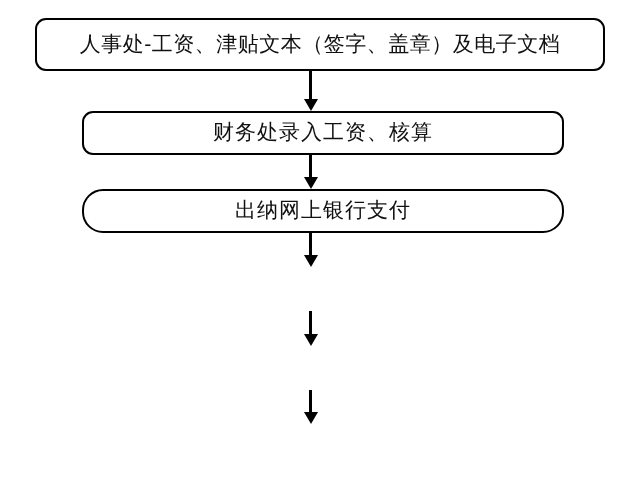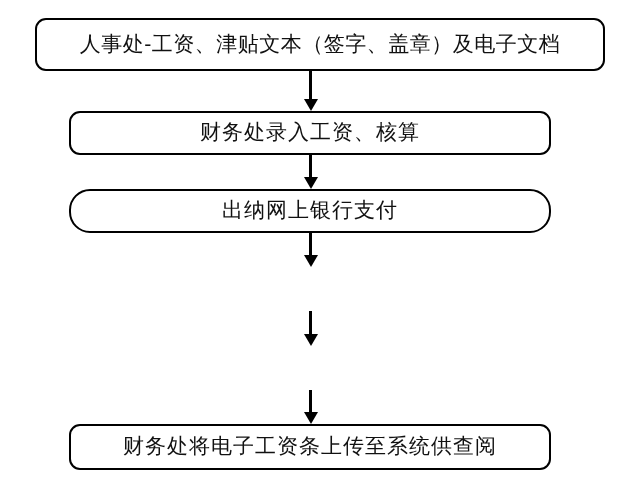--- a/index.html
+++ b/index.html
@@ -42,21 +42,21 @@
     top: 18px;
     width: 570px;
     height: 53px;
   }
   .node-start .node-label {
     font-size: 21px;
     letter-spacing: 0.5px;
   }
   
   .node-step {
-    left: 69px;
+    left: 82px;
     width: 482px;
     height: 44px;
   }
   .node-step-1 { top: 111px; }
   .node-step-2 { top: 189px; border-radius: 21px; }
   .node-step-3 { top: 267px; }
   .node-step-4 { top: 346px; }
   .node-step-5 { top: 424px; height: 46px; }
 
   
@@ -130,17 +130,14 @@
     <span class="shaft"></span>
     <span class="head"></span>
   </div>
 
 
   <div class="connector conn-5">
     <span class="shaft"></span>
     <span class="head"></span>
   </div>
 
-  <div class="node node-step node-step-5">
-    <span class="node-label">财务处将电子工资条上传至系统供查阅</span>
-  </div>
 
 </div>
 
 </body></html>

